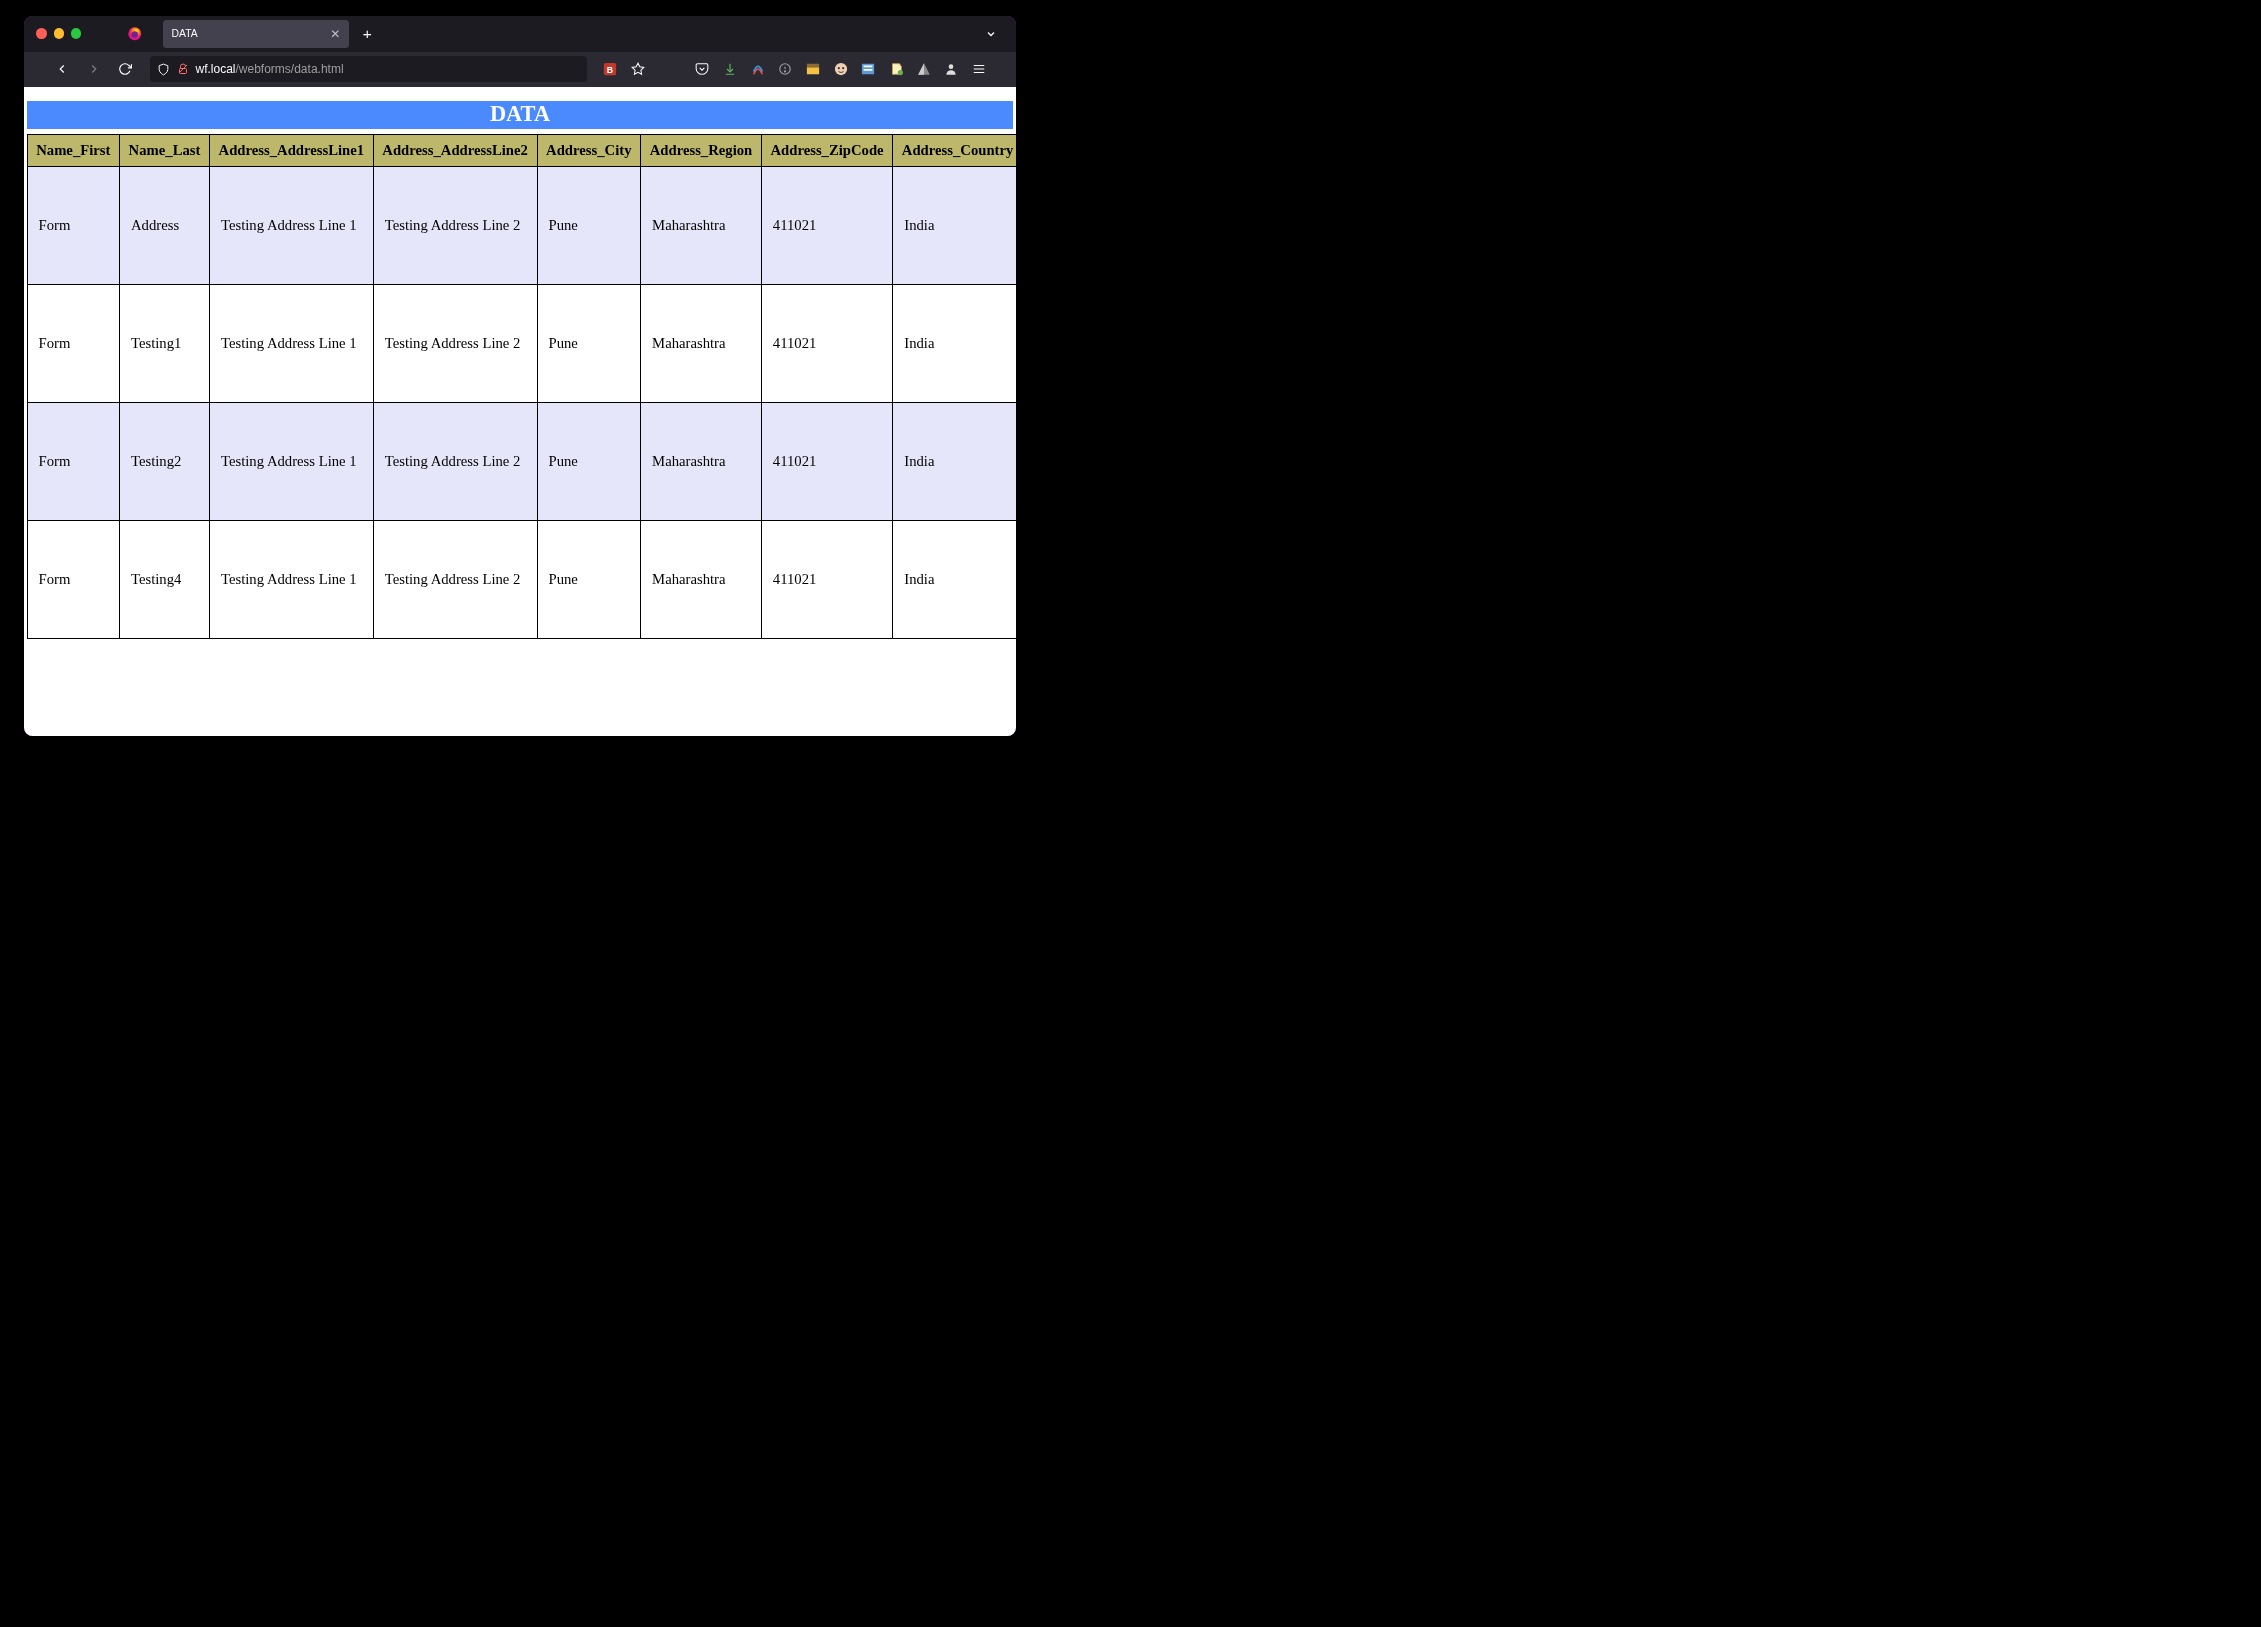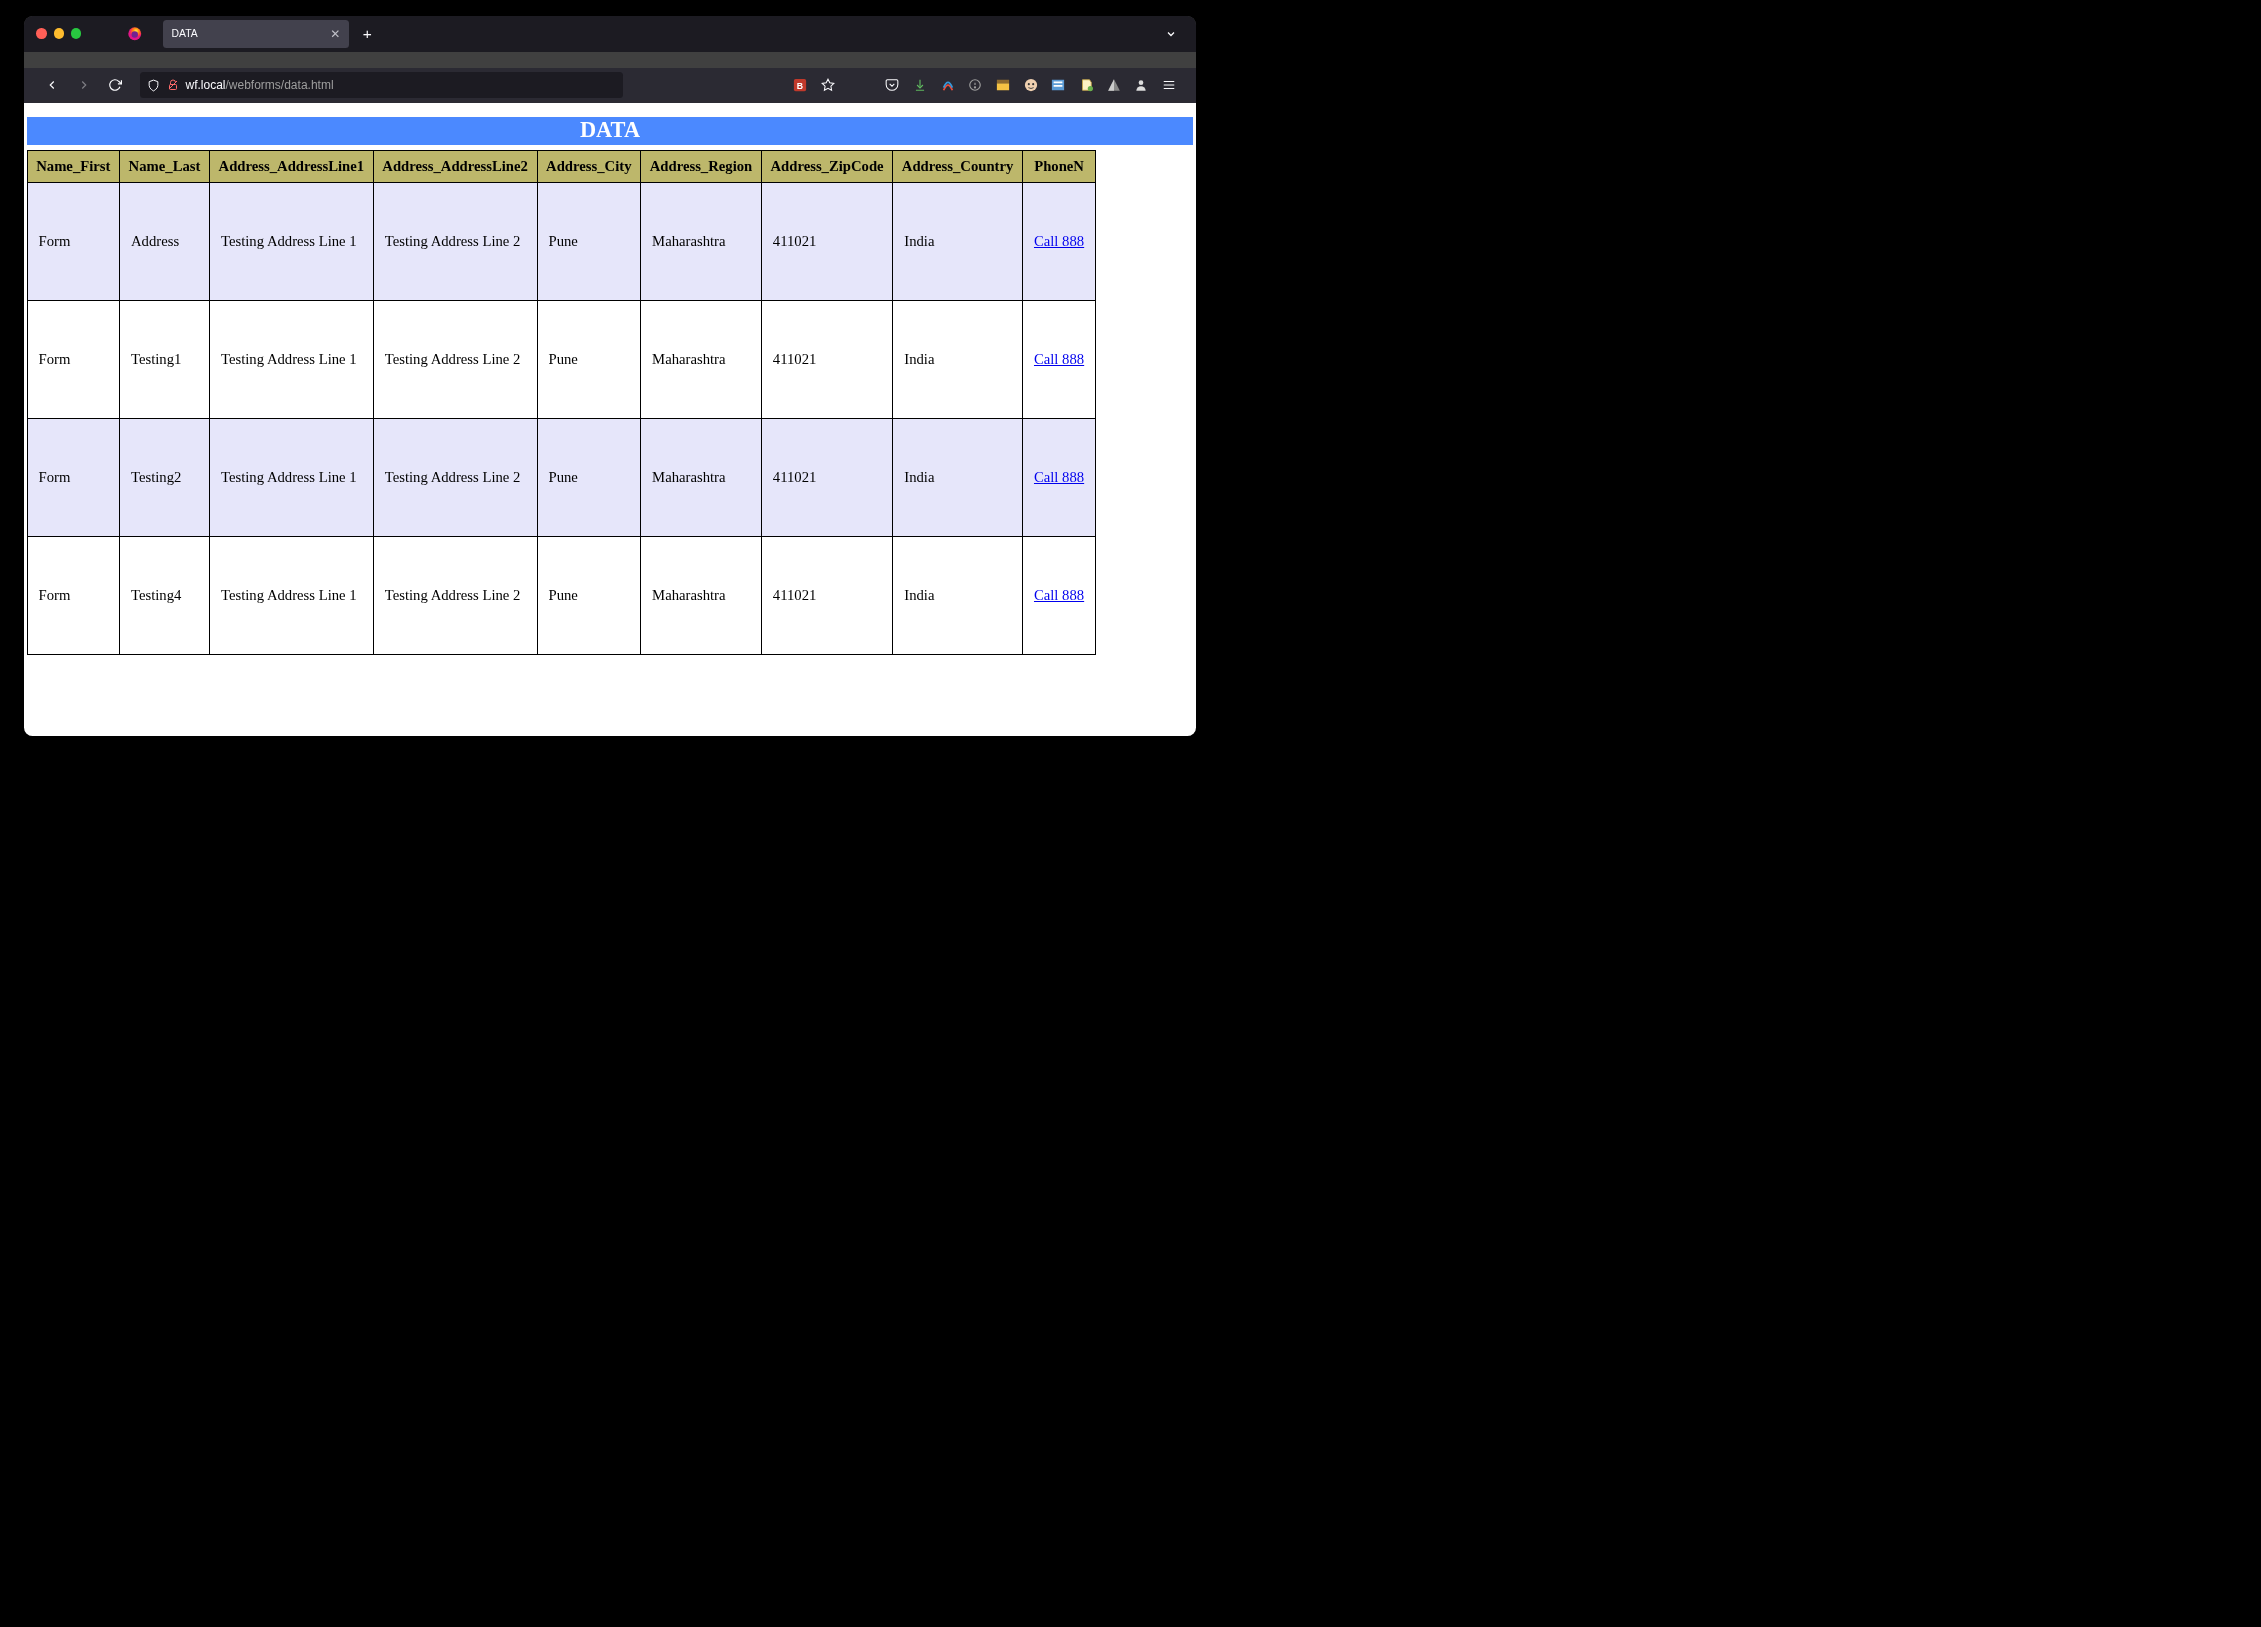--- a/index.html
+++ b/index.html
@@ -2,23 +2,23 @@
 <html style="font-size:14px"><head>
   <meta charset="utf-8">
   <style>
     * { box-sizing: border-box; margin: 0; padding: 0; }
     body { background: #000; font-family: -apple-system, BlinkMacSystemFont, "Segoe UI", sans-serif; width: 1131px; height: 814px; overflow: hidden; }
     
     .browser-window {
       position: absolute;
       left: 24px;
       top: 15.5px;
-      width: 1172px;
+      width: 992px;
       height: 720px;
-      background: #404040;
+      background: #a21caf;
       border-radius: 8.6px;
       overflow: hidden;
       display: flex;
       flex-direction: column;
       box-shadow: 0 17.3px 52px rgba(0,0,0,0.5);
     }
     
     
     .tab-bar {
       height: 36px;
@@ -50,23 +50,22 @@
     .tab-close { margin-left: auto; color: #c0c0c8; font-size: 12px; cursor: pointer; }
     .new-tab { color: #fbfbfe; font-size: 15.5px; padding: 3.5px 8.6px; cursor: pointer; }
     .tab-overflow { margin-left: auto; color: #fbfbfe; padding: 0 12px; }
     
     
     .nav-bar {
       height: 35px;
       background: #2b2a33;
       display: flex;
       align-items: center;
-      padding: 0 14px;
+      padding: 0 24px;
       gap: 3.5px;
-      margin-top: 16px;
     }
     .nav-btn {
       width: 28px; height: 28px;
       display: flex; align-items: center; justify-content: center;
       color: #fbfbfe; cursor: pointer; border-radius: 3.5px;
     }
     .nav-btn.disabled { opacity: 0.4; }
     .url-bar {
       flex: 1;
       margin: 0 7px;

